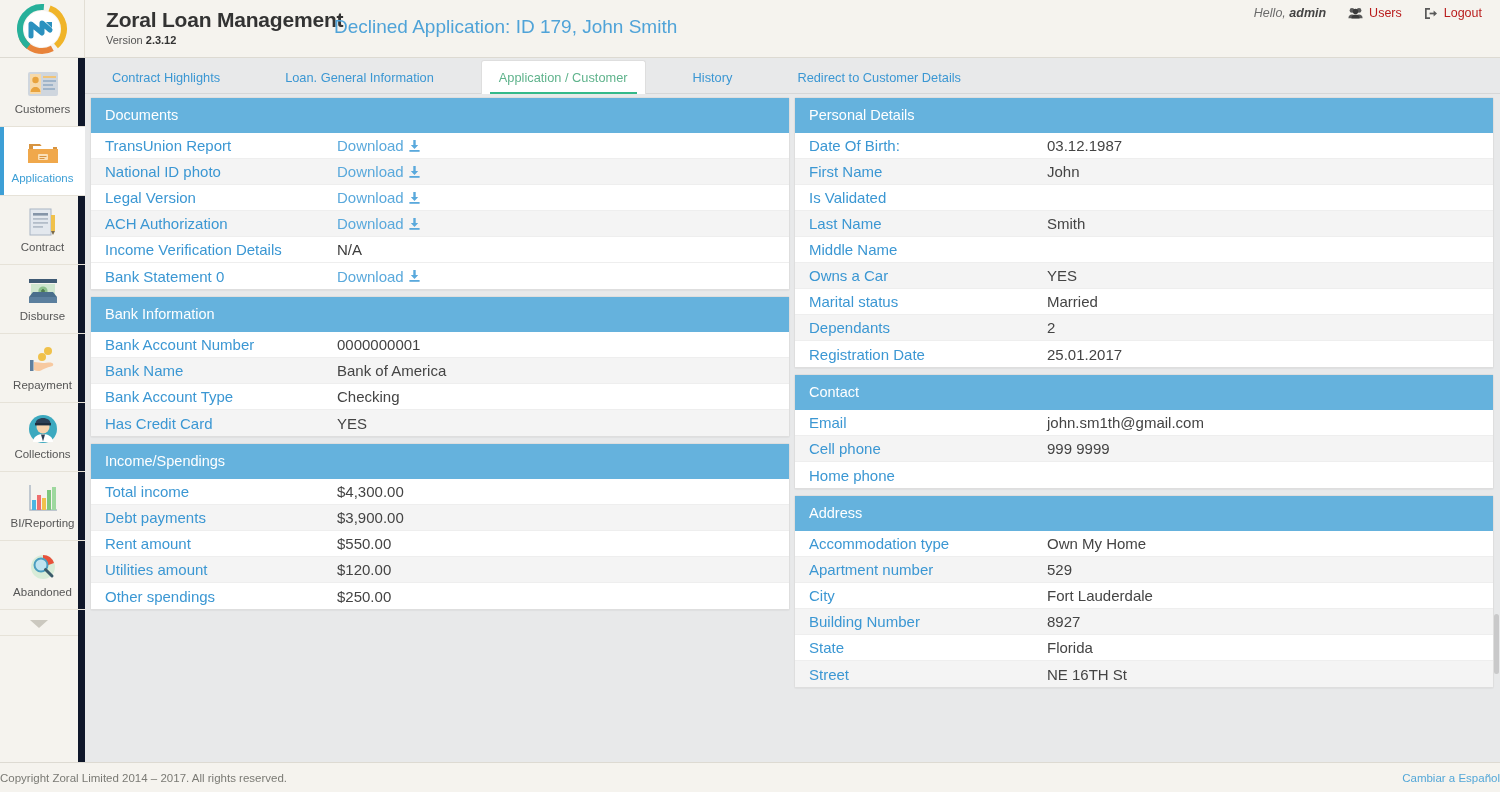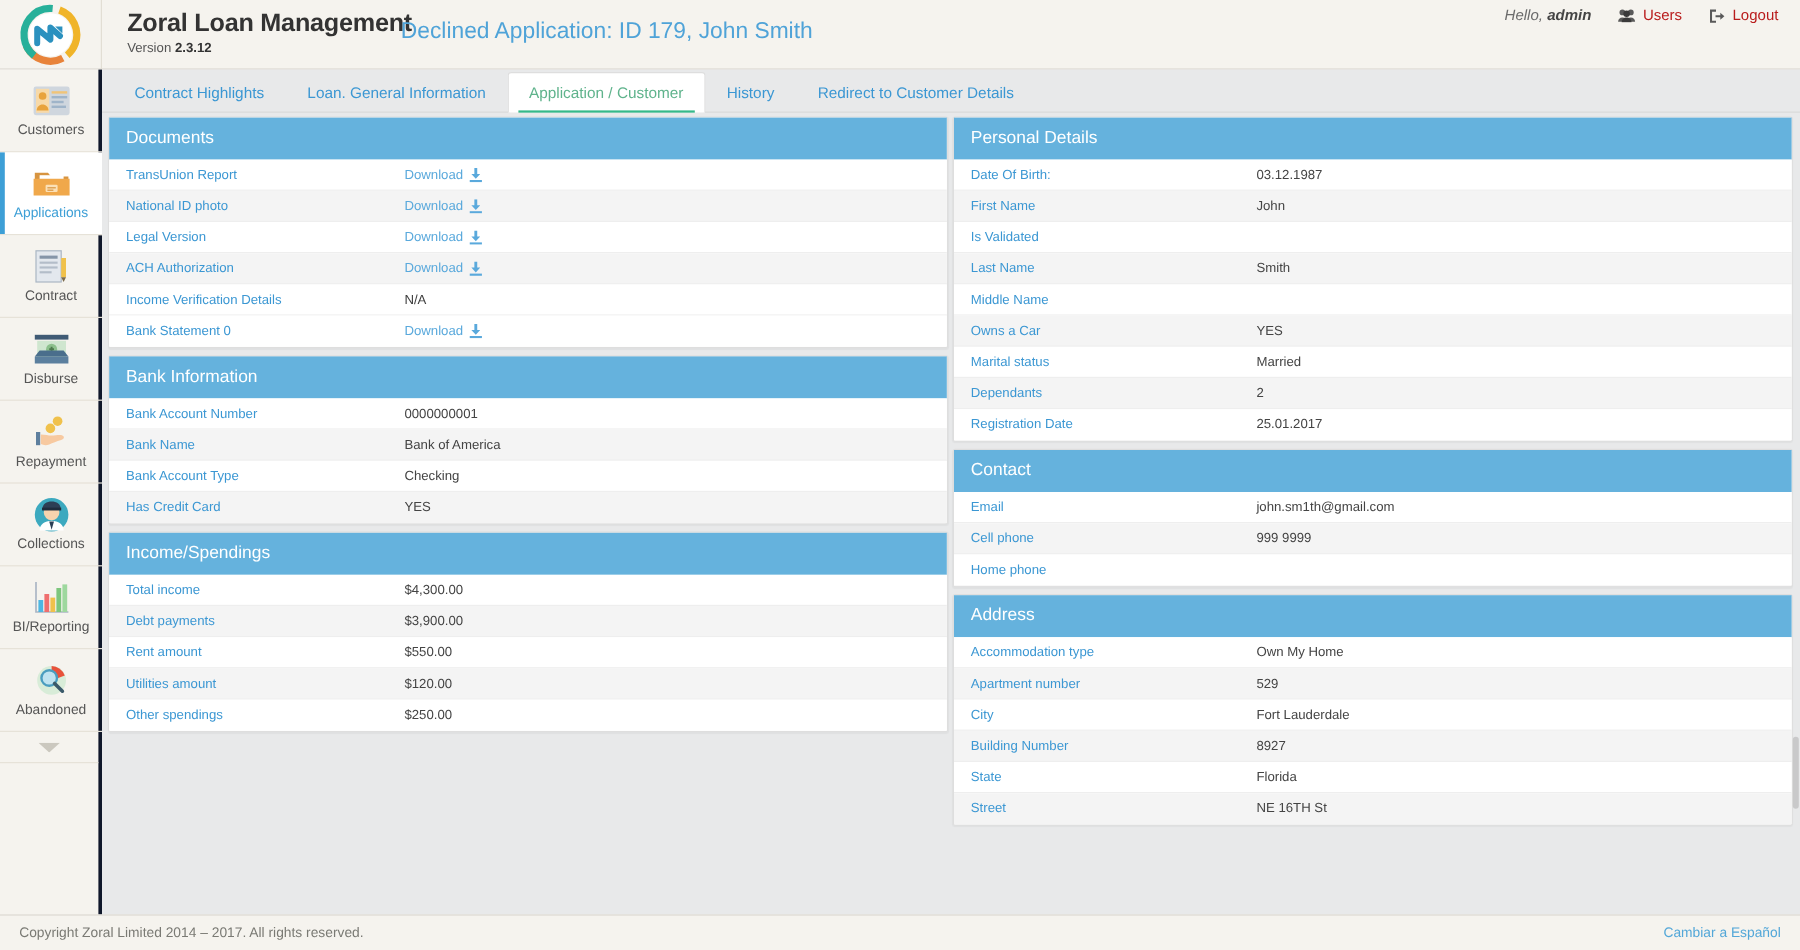--- a/index.html
+++ b/index.html
@@ -41,21 +41,21 @@
     font-size: 12.5px; color: #6b6b6b;
   }
   .greeting { font-style: italic; }
   .greeting b { font-style: italic; font-weight: bold; color: #444; }
   .topbar-link { display: flex; align-items: center; gap: 6px; color: #b91c1c; cursor: pointer; }
   .topbar-link svg { display: block; }
 
   
   .sidebar {
     position: absolute; left: 0; top: 58px; width: 85px; bottom: 0;
-    background: #f5f3ee; border-right: 3px solid #0f172a;
+    background: #f5f3ee; border-right: 7px solid #0f172a;
   }
   .nav-item {
     position: relative; height: 69px; width: 85px;
     border-bottom: 1px solid #e6e2d8;
     display: flex; flex-direction: column; align-items: center; justify-content: center;
     cursor: pointer; background: transparent;
   }
   .nav-item.active { background: #ffffff; }
   .nav-item.active:before {
     content: ""; position: absolute; left: 0; top: 0; bottom: 0; width: 4px;
@@ -68,21 +68,21 @@
     height: 26px; display: flex; align-items: center; justify-content: center;
     border-bottom: 1px solid #e6e2d8; cursor: pointer;
   }
 
   
   .tabstrip {
     position: absolute; left: 85px; top: 58px; width: 1415px; height: 36px;
     background: #e8e9ea;
     border-bottom: 1px solid #d6d7d8;
   }
-  .tabs { display: flex; align-items: flex-end; height: 36px; padding-left: 9px; }
+  .tabs { display: flex; align-items: flex-end; height: 36px; padding-left: 9px; gap: 29px; }
   .tab {
     font-size: 12.8px; color: #3b97d3; padding: 9px 17px 9px 17px;
     height: 34px; line-height: 16px; cursor: pointer; white-space: nowrap;
     background: transparent; border: 1px solid transparent; border-bottom: none;
     position: relative;
   }
   .tab.active {
     background: #ffffff; color: #5fb38c; border-color: #dedede;
     border-radius: 3px 3px 0 0;
   }
@@ -107,21 +107,21 @@
     box-shadow: 0 1px 1px rgba(0,0,0,0.04);
   }
   .panel-header {
     background: #65b2dd; color: #ffffff;
     font-size: 14.5px; padding: 8px 30px 9px 14px;
     line-height: 18px;
   }
   .row {
     display: flex; align-items: center;
     height: 26px; padding: 0 0 0 14px;
-    font-size: 11px;
+    font-size: 15px;
     border-bottom: 1px solid #eeeeee;
   }
   .row:last-child { border-bottom: none; }
   .row.odd { background: #f4f4f4; }
   .row.even { background: #ffffff; }
   .row-label { color: #3b97d3; width: 232px; flex: none; }
   .row-value { color: #444; flex: 1; }
   .dl-link {
     color: #5aa9dc; cursor: pointer; display: inline-flex; align-items: center; gap: 5px;
   }
@@ -135,21 +135,21 @@
   .scroll-thumb {
     position: absolute; right: 1px; top: 520px; width: 5px; height: 60px;
     background: #b8b8b8; border-radius: 3px; opacity: .65;
   }
 
   
   .footer {
     position: absolute; left: 0; bottom: 0; width: 1500px; height: 30px;
     background: #f5f3ee; border-top: 1px solid #dddad2;
     display: flex; align-items: center; justify-content: space-between;
-    padding: 0 16px;
+    padding: 0 0;
     font-size: 11.5px; color: #7a7a74;
   }
   .footer-link { color: #53a7d8; cursor: pointer; }
 </style>
 </head>
 <body>
 
 <div id="app">
 
   <div class="topbar">

